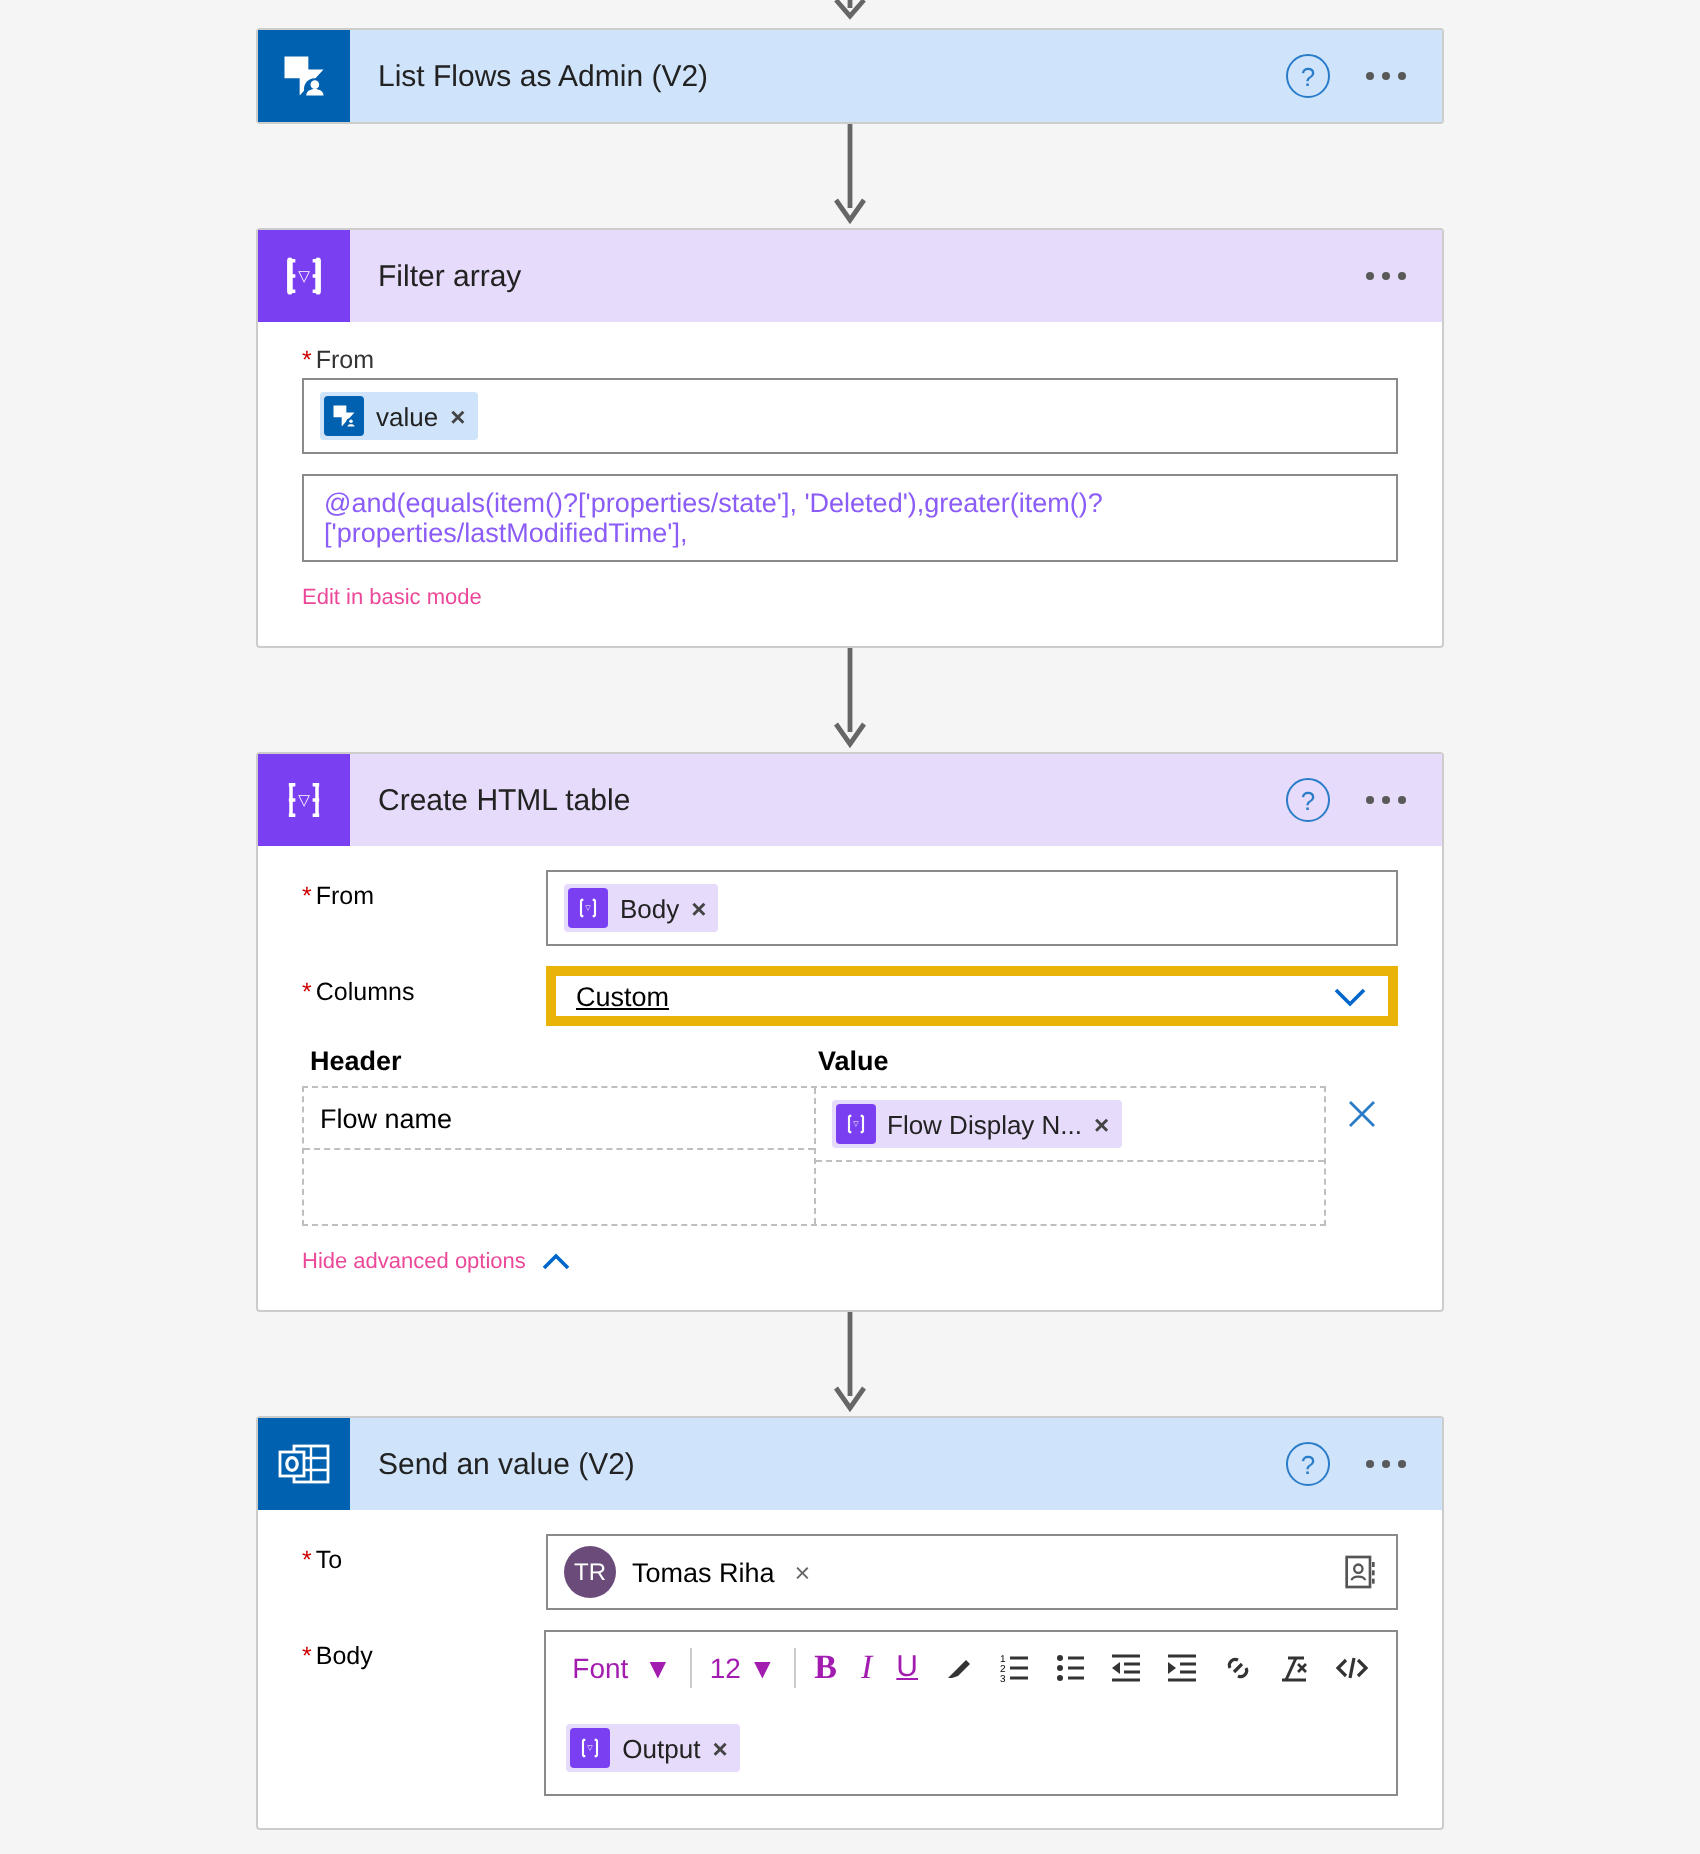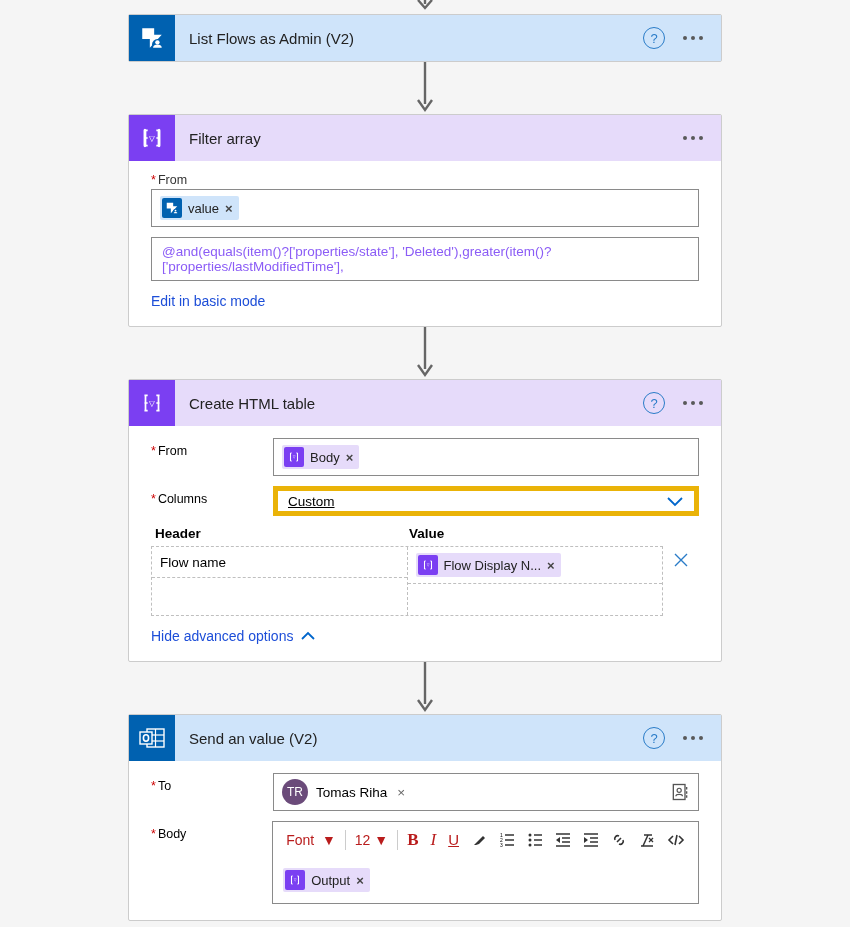--- a/index.html
+++ b/index.html
@@ -19,42 +19,42 @@
   .action-body { padding: 12px 22px 16px 22px; }
   .field-label { font-size: 12.5px; color: #333; margin-bottom: 2px; }
   .req::before { content: "*"; color: #c00; margin-right: 2px; }
   .input-box { border: 1px solid #8a8a8a; background: #fff; padding: 5px 8px; font-size: 13.5px; display: flex; align-items: center; flex-wrap: wrap; min-height: 28px; }
   .token { display: inline-flex; align-items: center; background: #e6dbfa; color: #222; border-radius: 2px; padding: 2px 6px 2px 2px; font-size: 13px; height: 24px; margin: 1px 4px 1px 0; }
   .token .ticon { width: 20px; height: 20px; background: #7b3ff2; display: flex; align-items: center; justify-content: center; margin-right: 6px; border-radius: 2px; }
   .token.blue { background: #cfe4fa; }
   .token.blue .ticon { background: #0061b0; }
   .token .x { margin-left: 6px; color: #444; font-weight: bold; cursor: pointer; }
   .expr-box { border: 1px solid #8a8a8a; padding: 6px 10px; font-size: 13.5px; color: #8b5cf6; margin-top: 10px; }
-  .link { color: #1d4ed8; font-size: 14px; margin-top: 12px; display: inline-flex; align-items: center; cursor: pointer; }
+  .link { color: #ec4899; font-size: 11px; margin-top: 12px; display: inline-flex; align-items: center; cursor: pointer; }
   .arrow-connector { height: 52px; display: flex; align-items: center; justify-content: center; }
   .arrow-connector svg { display: block; }
   .row { display: flex; align-items: flex-start; margin-bottom: 10px; gap: 6px; }
   .row .lbl { width: 116px; padding-top: 6px; font-size: 12.5px; }
   .row .ctl { flex: 1; }
   .select { border: 5px solid #eab308; padding: 5px 10px; font-size: 13.5px; display: flex; justify-content: space-between; align-items: center; height: 30px; text-decoration: underline; }
   .chevron { color: #0066cc; }
   .tbl { display: flex; border: 1px dashed #bfbfbf; }
   .tbl-col { flex: 1; }
   .tbl-col:first-child { border-right: 1px dashed #bfbfbf; }
   .col-head { font-size: 13.5px; font-weight: 600; padding: 0 0 5px 4px; }
   .tbl-wrap { margin-left: 116px; }
   .tbl-outer { display: flex; align-items: flex-start; }
   .tbl-inner { flex: 1; }
   .cell { border-bottom: 1px dashed #bfbfbf; padding: 5px 8px; font-size: 13.5px; min-height: 31px; display: flex; align-items: center; }
   .cell:last-child { border-bottom: none; }
   .del-x { color: #2a7cc8; padding: 6px 10px; font-size: 20px; cursor: pointer; }
   .avatar { width: 26px; height: 26px; border-radius: 50%; background: #6b4b7a; color: #fff; display: flex; align-items: center; justify-content: center; font-size: 12px; margin-right: 8px; }
   .avatar-x { margin-left: 10px; color: #666; cursor: pointer; }
   .toolbar { border: 1px solid #8a8a8a; border-bottom: none; display: flex; align-items: center; padding: 4px 8px; gap: 2px; height: 36px; }
-  .tb-item { padding: 2px 5px; font-size: 14px; color: #b91c1c; cursor: pointer; display: flex; align-items: center; }
+  .tb-item { padding: 2px 5px; font-size: 14px; color: #a21caf; cursor: pointer; display: flex; align-items: center; }
   .tb-sep { width: 1px; height: 20px; background: #ccc; margin: 0 2px; }
   .body-area { border: 1px solid #8a8a8a; border-top: none; padding: 10px; min-height: 46px; display: flex; align-items: flex-start; }
   svg { display: block; }
 </style>
 </head>
 <body>
 
 <div class="canvas">
 
   <div class="arrow-connector" style="height:14px;">

